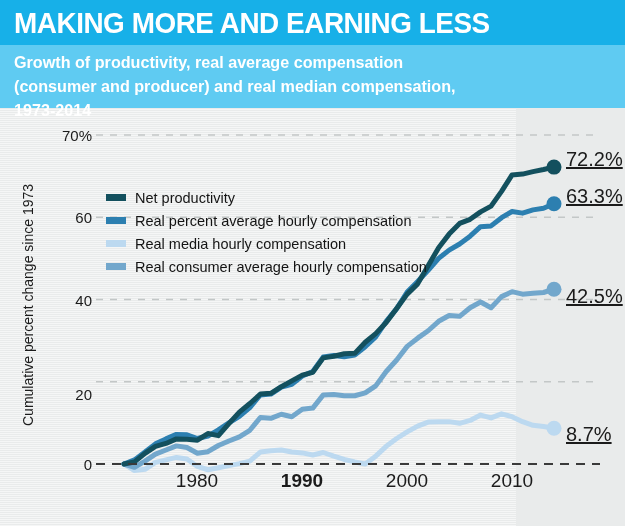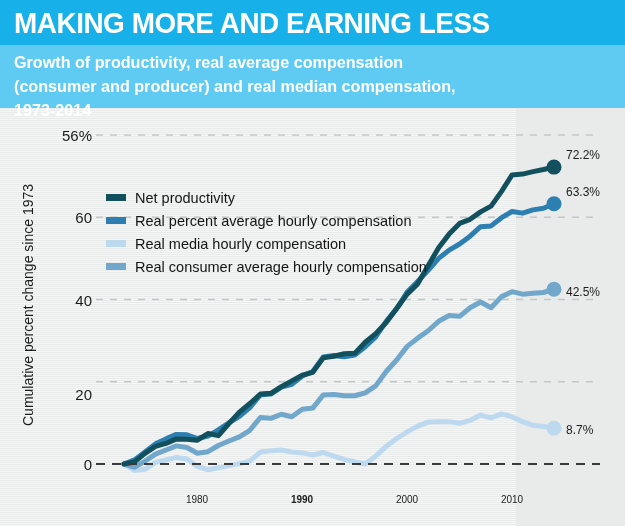--- a/index.html
+++ b/index.html
@@ -92,32 +92,33 @@
     right: 0;
     width: 70px;
     text-align: right;
     font-size: 15px;
     color: #1b1b1b;
   }
   .ytick-wrap { position: absolute; left: 0; top: 0; width: 92px; height: 418px; }
 
   .xtick {
     position: absolute;
-    font-size: 10px;
+    font-size: 19px;
     color: #1b1b1b;
     transform: translateX(-50%);
-    top: 386px;
+    top: 362px;
   }
 
   .endlabel {
     position: absolute;
-    font-size: 12px;
+    font-size: 20px;
     color: #1b1b1b;
     font-weight: normal;
     white-space: nowrap;
+    text-decoration: underline;
   }
 
   
   .legend {
     position: absolute;
     left: 106px;
     top: 42px;
     margin-top: 36px;
   }
   .legend-row {
@@ -149,21 +150,21 @@
   <div class="header-band-top"></div>
   <div class="header-band-sub"></div>
   <div class="header-title">MAKING MORE AND EARNING LESS</div>
   <div class="header-subtitle">Growth of productivity, real average compensation (consumer and producer) and real median compensation, 1973-2014</div>
 
   <div class="plot">
 
     <div class="ylabel-axis">Cumulative percent change since 1973</div>
 
     <div class="ytick-wrap">
-      <div class="ytick" style="top:19px;">56%</div>
+      <div class="ytick" style="top:19px;">70%</div>
       <div class="ytick" style="top:101px;">60</div>
       <div class="ytick" style="top:184px;">40</div>
       <div class="ytick" style="top:278px;">20</div>
       <div class="ytick" style="top:348px;">0</div>
     </div>
 
     <svg class="chart" viewBox="0 0 625 418" preserveAspectRatio="none">
       <g id="gridlines">
           <line x1="96" x2="600" y1="273.75" y2="273.75" stroke="#c3c7c7" stroke-width="1.4" stroke-dasharray="7 7"></line>
           <line x1="96" x2="600" y1="191.5" y2="191.5" stroke="#c3c7c7" stroke-width="1.4" stroke-dasharray="7 7"></line>

